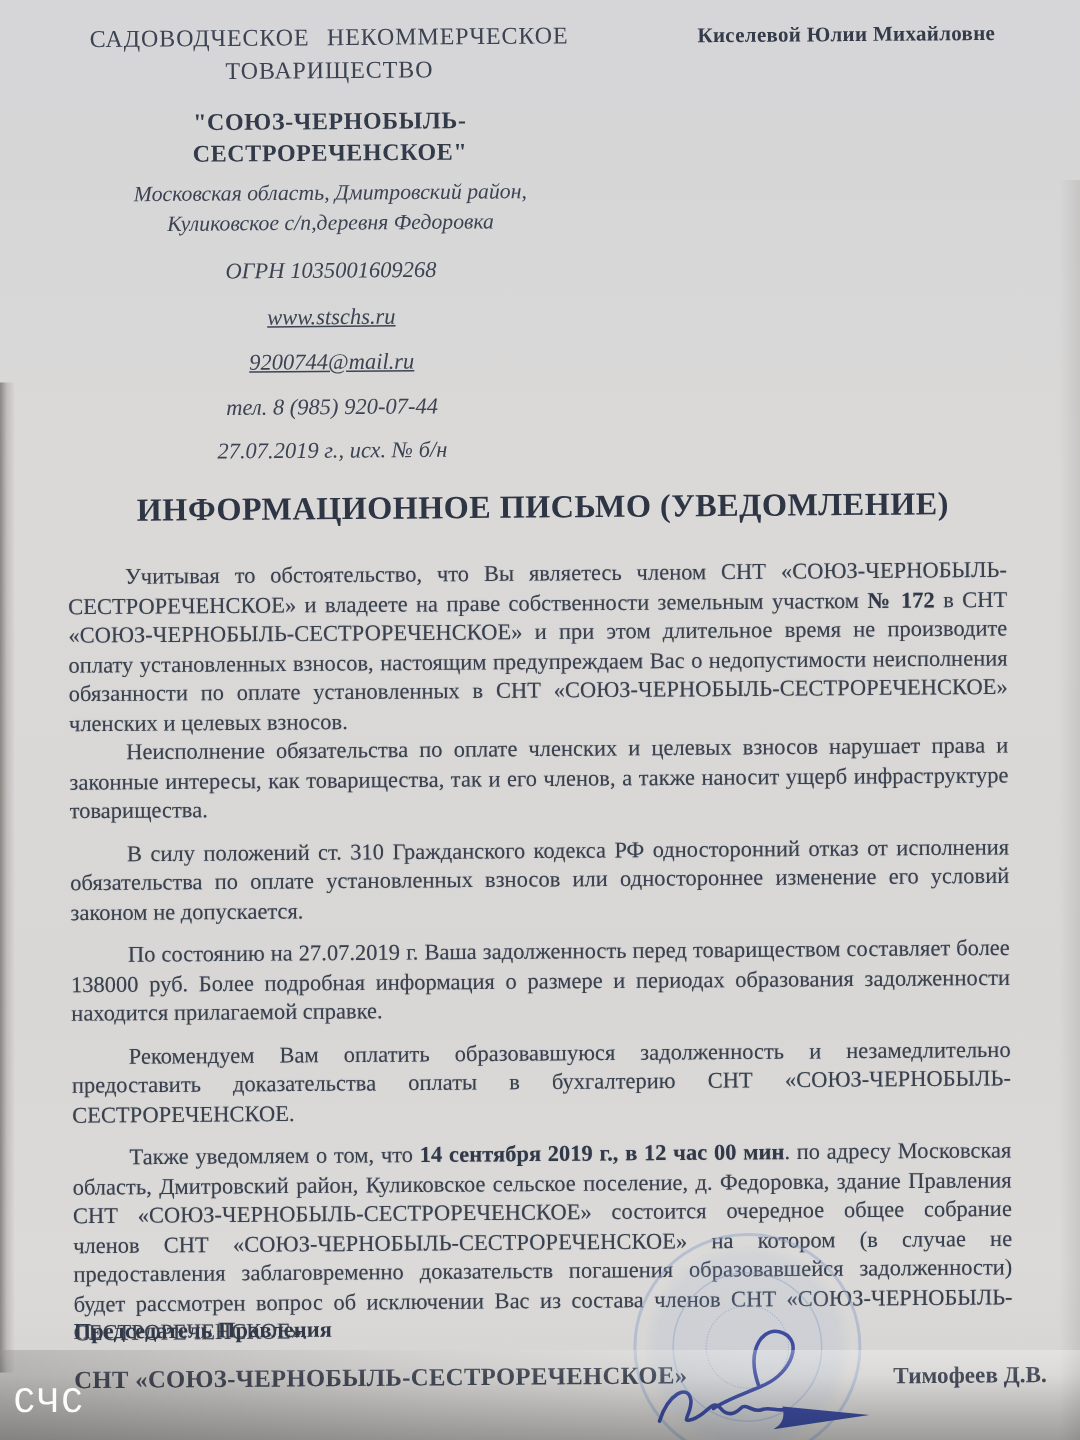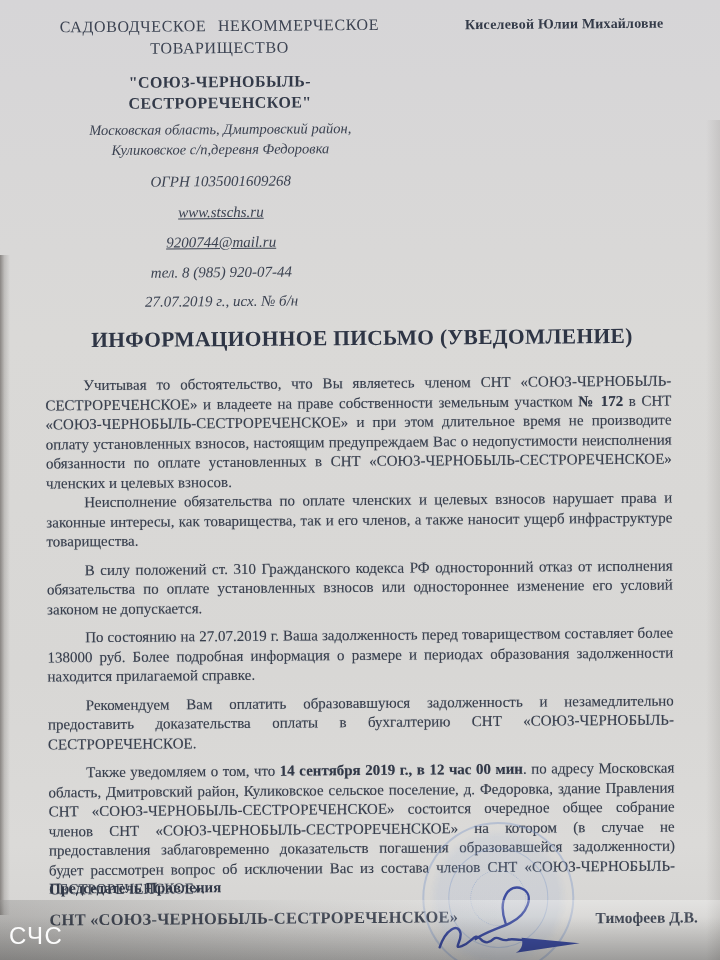--- a/index.html
+++ b/index.html
@@ -53,21 +53,21 @@
     background:radial-gradient(circle,rgba(150,172,212,.14) 0% 58%,rgba(150,172,212,0) 66%);}
   .seal::before{content:"";position:absolute;left:24px;top:24px;right:24px;bottom:24px;
     border-radius:50%;border:1.6px solid rgba(131,156,201,.40);}
   .seal::after{content:"";position:absolute;left:46px;top:46px;right:46px;bottom:46px;
     border-radius:50%;border:1.5px dotted rgba(131,156,201,.45);}
 
   
   .signature{position:absolute;left:428px;top:880px;}
 
   
-  .watermark{position:absolute;left:9px;top:922px;font-family:Liberation Sans, sans-serif;
+  .watermark{position:absolute;left:9px;top:922px;font-family:Liberation Mono, monospace;
     font-size:24px;letter-spacing:1.5px;color:#fcfcfc;}
 </style>
 </head>
 <body>
 
 <div class="photo">
   <div class="left-edge"></div>
   <div class="right-edge"></div>
 
   <div class="content">

